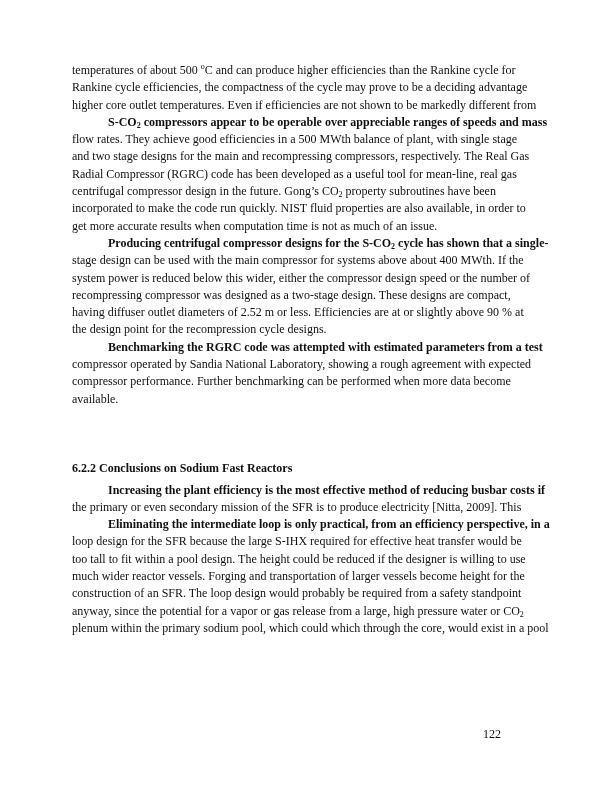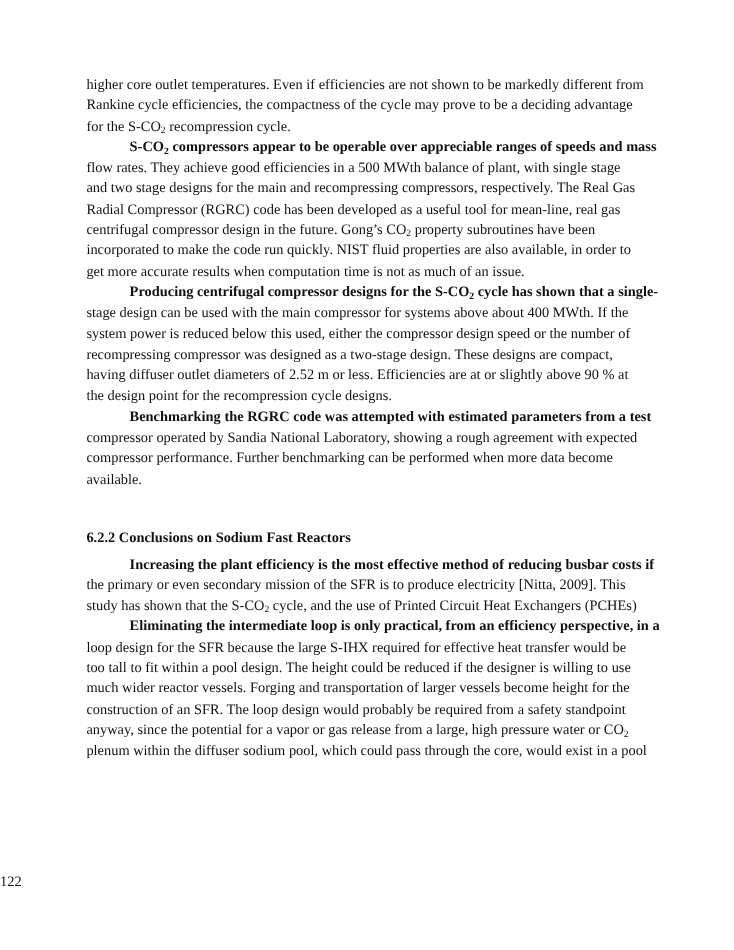--- a/index.html
+++ b/index.html
@@ -1,73 +1,72 @@
 <!DOCTYPE html>
 <html><head>
 <meta charset="utf-8">
 <style>
   html, body { margin: 0; padding: 0; background: #ffffff; }
   body { width: 612px; height: 792px; position: relative; overflow: hidden;
          font-family: "Liberation Serif", "DejaVu Serif", serif; color: #111; }
   .page { position: absolute; left: 72px; top: 62px; width: 470px; }
   .line { font-size: 12px; line-height: 17.3px; white-space: nowrap; height: 17.3px; }
   .indent { padding-left: 36px; font-weight: bold; }
-  .heading { font-weight: bold; font-size: 12px; line-height: 17.3px; white-space: nowrap; margin-top: 15px; margin-bottom: 0px; height: 17.3px; }
+  .heading { font-weight: bold; font-size: 12px; line-height: 17.3px; white-space: nowrap; margin-top: 35px; margin-bottom: 0px; height: 17.3px; }
   .gap { height: 17.3px; }
-  .pagenum { position: absolute; top: 727px; left: 0; width: 501px; text-align: left; font-size: 12px; }
+  .pagenum { position: absolute; top: 727px; left: 0; width: 501px; text-align: right; font-size: 12px; }
   sub { font-size: 8px; vertical-align: -2px; line-height: 0; }
   sup { font-size: 8px; vertical-align: 5px; line-height: 0; }
 </style>
 </head>
 <body>
 
 <div class="page">
   <div id="pre-section">
       <div>
+        <div class="line">temperatures of about 500 <sup>o</sup>C and can produce higher efficiencies than the Rankine cycle for</div>
+        <div class="line">Rankine cycle efficiencies, the compactness of the cycle may prove to be a deciding advantage</div>
         <div class="line">higher core outlet temperatures.  Even if efficiencies are not shown to be markedly different from</div>
-        <div class="line">Rankine cycle efficiencies, the compactness of the cycle may prove to be a deciding advantage</div>
-        <div class="line">for the S-CO<sub>2</sub> recompression cycle.</div>
       </div>
       <div>
         <div class="line indent">S-CO<sub>2</sub> compressors appear to be operable over appreciable ranges of speeds and mass</div>
         <div class="line">flow rates.  They achieve good efficiencies in a 500 MWth balance of plant, with single stage</div>
         <div class="line">and two stage designs for the main and recompressing compressors, respectively.  The Real Gas</div>
         <div class="line">Radial Compressor (RGRC) code has been developed as a useful tool for mean-line, real gas</div>
         <div class="line">centrifugal compressor design in the future.  Gong’s CO<sub>2</sub> property subroutines have been</div>
         <div class="line">incorporated to make the code run quickly.  NIST fluid properties are also available, in order to</div>
         <div class="line">get more accurate results when computation time is not as much of an issue.</div>
       </div>
       <div>
         <div class="line indent">Producing centrifugal compressor designs for the S-CO<sub>2</sub> cycle has shown that a single-</div>
         <div class="line">stage design can be used with the main compressor for systems above about 400 MWth.  If the</div>
-        <div class="line">system power is reduced below this used, either the compressor design speed or the number of</div>
+        <div class="line">system power is reduced below this wider, either the compressor design speed or the number of</div>
         <div class="line">recompressing compressor was designed as a two-stage design.  These designs are compact,</div>
         <div class="line">having diffuser outlet diameters of 2.52 m or less.  Efficiencies are at or slightly above 90 % at</div>
         <div class="line">the design point for the recompression cycle designs.</div>
       </div>
       <div>
         <div class="line indent">Benchmarking the RGRC code was attempted with estimated parameters from a test</div>
         <div class="line">compressor operated by Sandia National Laboratory, showing a rough agreement with expected</div>
         <div class="line">compressor performance.  Further benchmarking can be performed when more data become</div>
         <div class="line">available.</div>
       </div>
     </div>
   <div class="gap"></div>
   <div class="heading">6.2.2 Conclusions on Sodium Fast Reactors</div>
   <div id="section-body" style="margin-top:4px;">
       <div>
         <div class="line indent">Increasing the plant efficiency is the most effective method of reducing busbar costs if</div>
         <div class="line">the primary or even secondary mission of the SFR is to produce electricity [Nitta, 2009].  This</div>
-        <div class="line">study has shown that the S-CO<sub>2</sub> cycle, and the use of Printed Circuit Heat Exchangers (PCHEs)</div>
       </div>
       <div>
         <div class="line indent">Eliminating the intermediate loop is only practical, from an efficiency perspective, in a</div>
         <div class="line">loop design for the SFR because the large S-IHX required for effective heat transfer would be</div>
         <div class="line">too tall to fit within a pool design.  The height could be reduced if the designer is willing to use</div>
         <div class="line">much wider reactor vessels.  Forging and transportation of larger vessels become height for the</div>
         <div class="line">construction of an SFR.  The loop design would probably be required from a safety standpoint</div>
         <div class="line">anyway, since the potential for a vapor or gas release from a large, high pressure water or CO<sub>2</sub></div>
-        <div class="line">plenum within the diffuser sodium pool, which could pass through the core, would exist in a pool</div>
+        <div class="line">plenum within the primary sodium pool, which could which through the core, would exist in a pool</div>
       </div>
     </div>
 </div>
 
 <div class="pagenum">122</div>
 
 </body></html>

